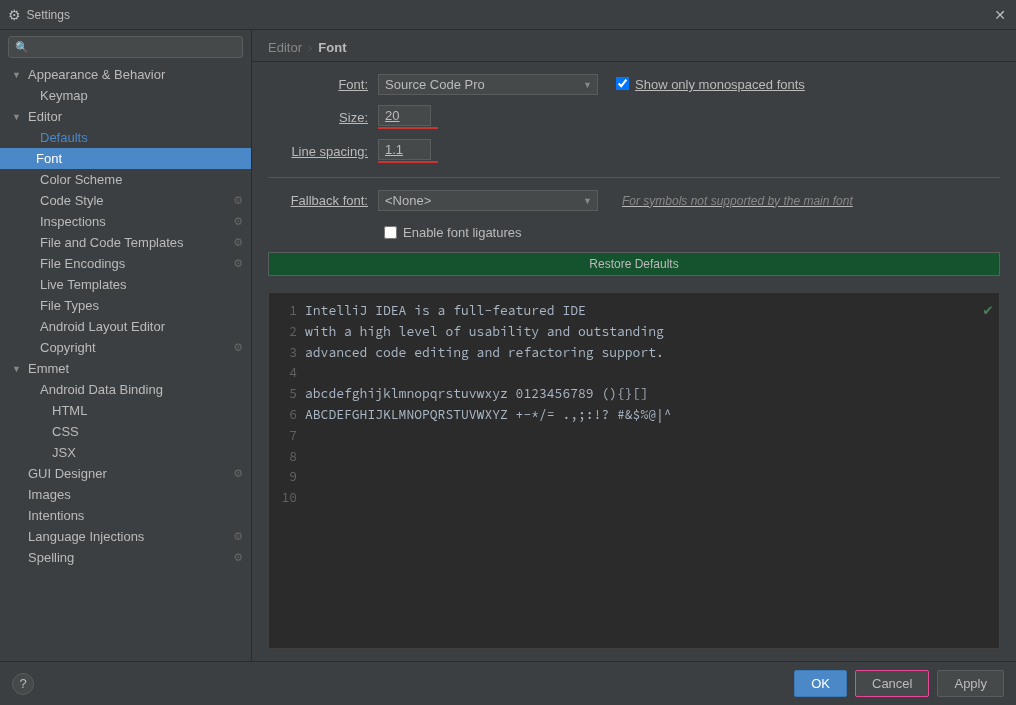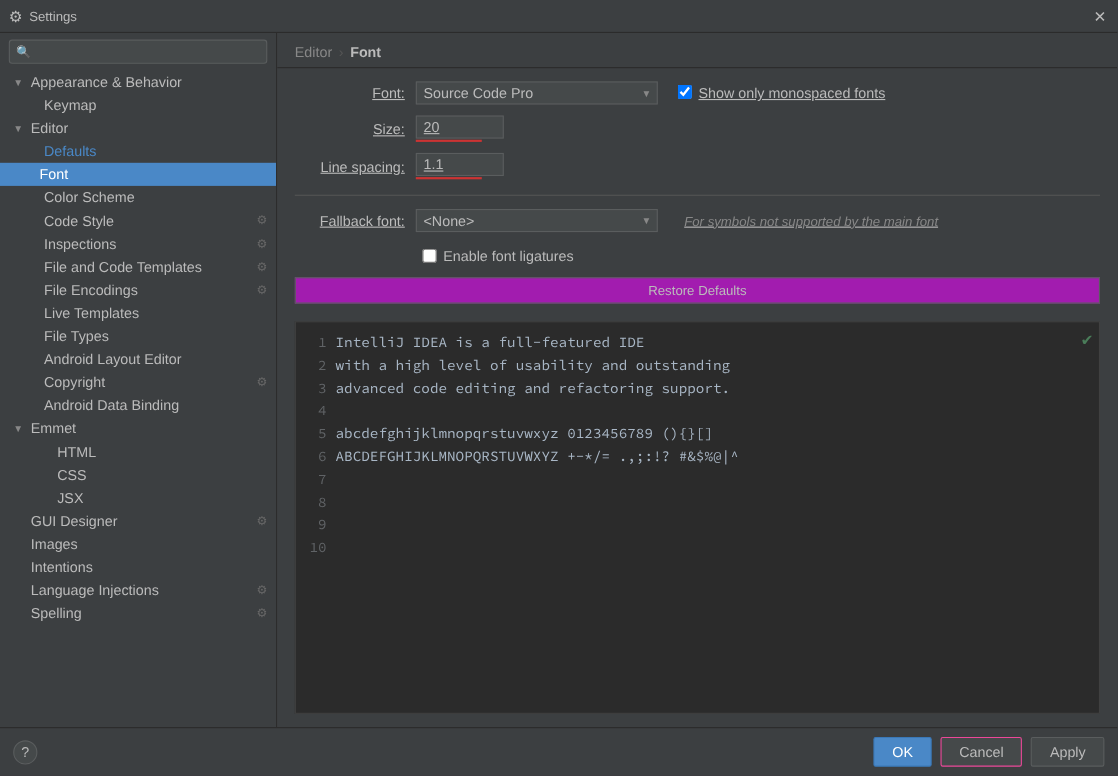--- a/index.html
+++ b/index.html
@@ -145,21 +145,21 @@
       margin-bottom: 2px;
       text-decoration: underline;
     }
     .form-label {
       width: 100px;
       color: #bbbbbb;
       font-size: 13px;
       text-align: right;
     }
     .form-input-small {
-      width: 80px;
+      width: 53px;
       background: #45494a;
       border: 1px solid #5a5d5e;
       color: #bbbbbb;
       padding: 2px 6px;
       font-size: 13px;
       outline: none;
     }
     .dropdown-wrapper {
       position: relative;
       width: 220px;
@@ -198,21 +198,21 @@
       border-top: 1px solid #555;
       margin: 4px 0;
     }
     .ligatures-row {
       display: flex;
       align-items: center;
       gap: 6px;
       margin-top: 4px;
     }
     .restore-btn {
-      background: #a21caf;
+      background: #14532d;
       border: 1px solid #5a5d5e;
       color: #bbbbbb;
       padding: 4px 12px;
       font-size: 12px;
       cursor: pointer;
       margin-top: 4px;
       margin-bottom: 8px;
     }
     
     .preview-area {
@@ -378,27 +378,27 @@
       </div>
       <div class="tree-item indent-1">
         <span style="width:12px;display:inline-block;"></span>
         <span>Android Layout Editor</span>
       </div>
       <div class="tree-item indent-1">
         <span class="arrow collapsed"></span>
         <span>Copyright</span>
         <span class="gear-icon">⚙</span>
       </div>
-      <div class="tree-item indent-1">
-        <span style="width:12px;display:inline-block;"></span>
-        <span>Android Data Binding</span>
-      </div>
       <div class="tree-item parent expanded">
         <span class="arrow"></span>
         <span>Emmet</span>
+      </div>
+      <div class="tree-item indent-1">
+        <span style="width:12px;display:inline-block;"></span>
+        <span>Android Data Binding</span>
       </div>
       <div class="tree-item indent-2">
         <span style="width:12px;display:inline-block;"></span>
         <span>HTML</span>
       </div>
       <div class="tree-item indent-2">
         <span style="width:12px;display:inline-block;"></span>
         <span>CSS</span>
       </div>
       <div class="tree-item indent-2">

